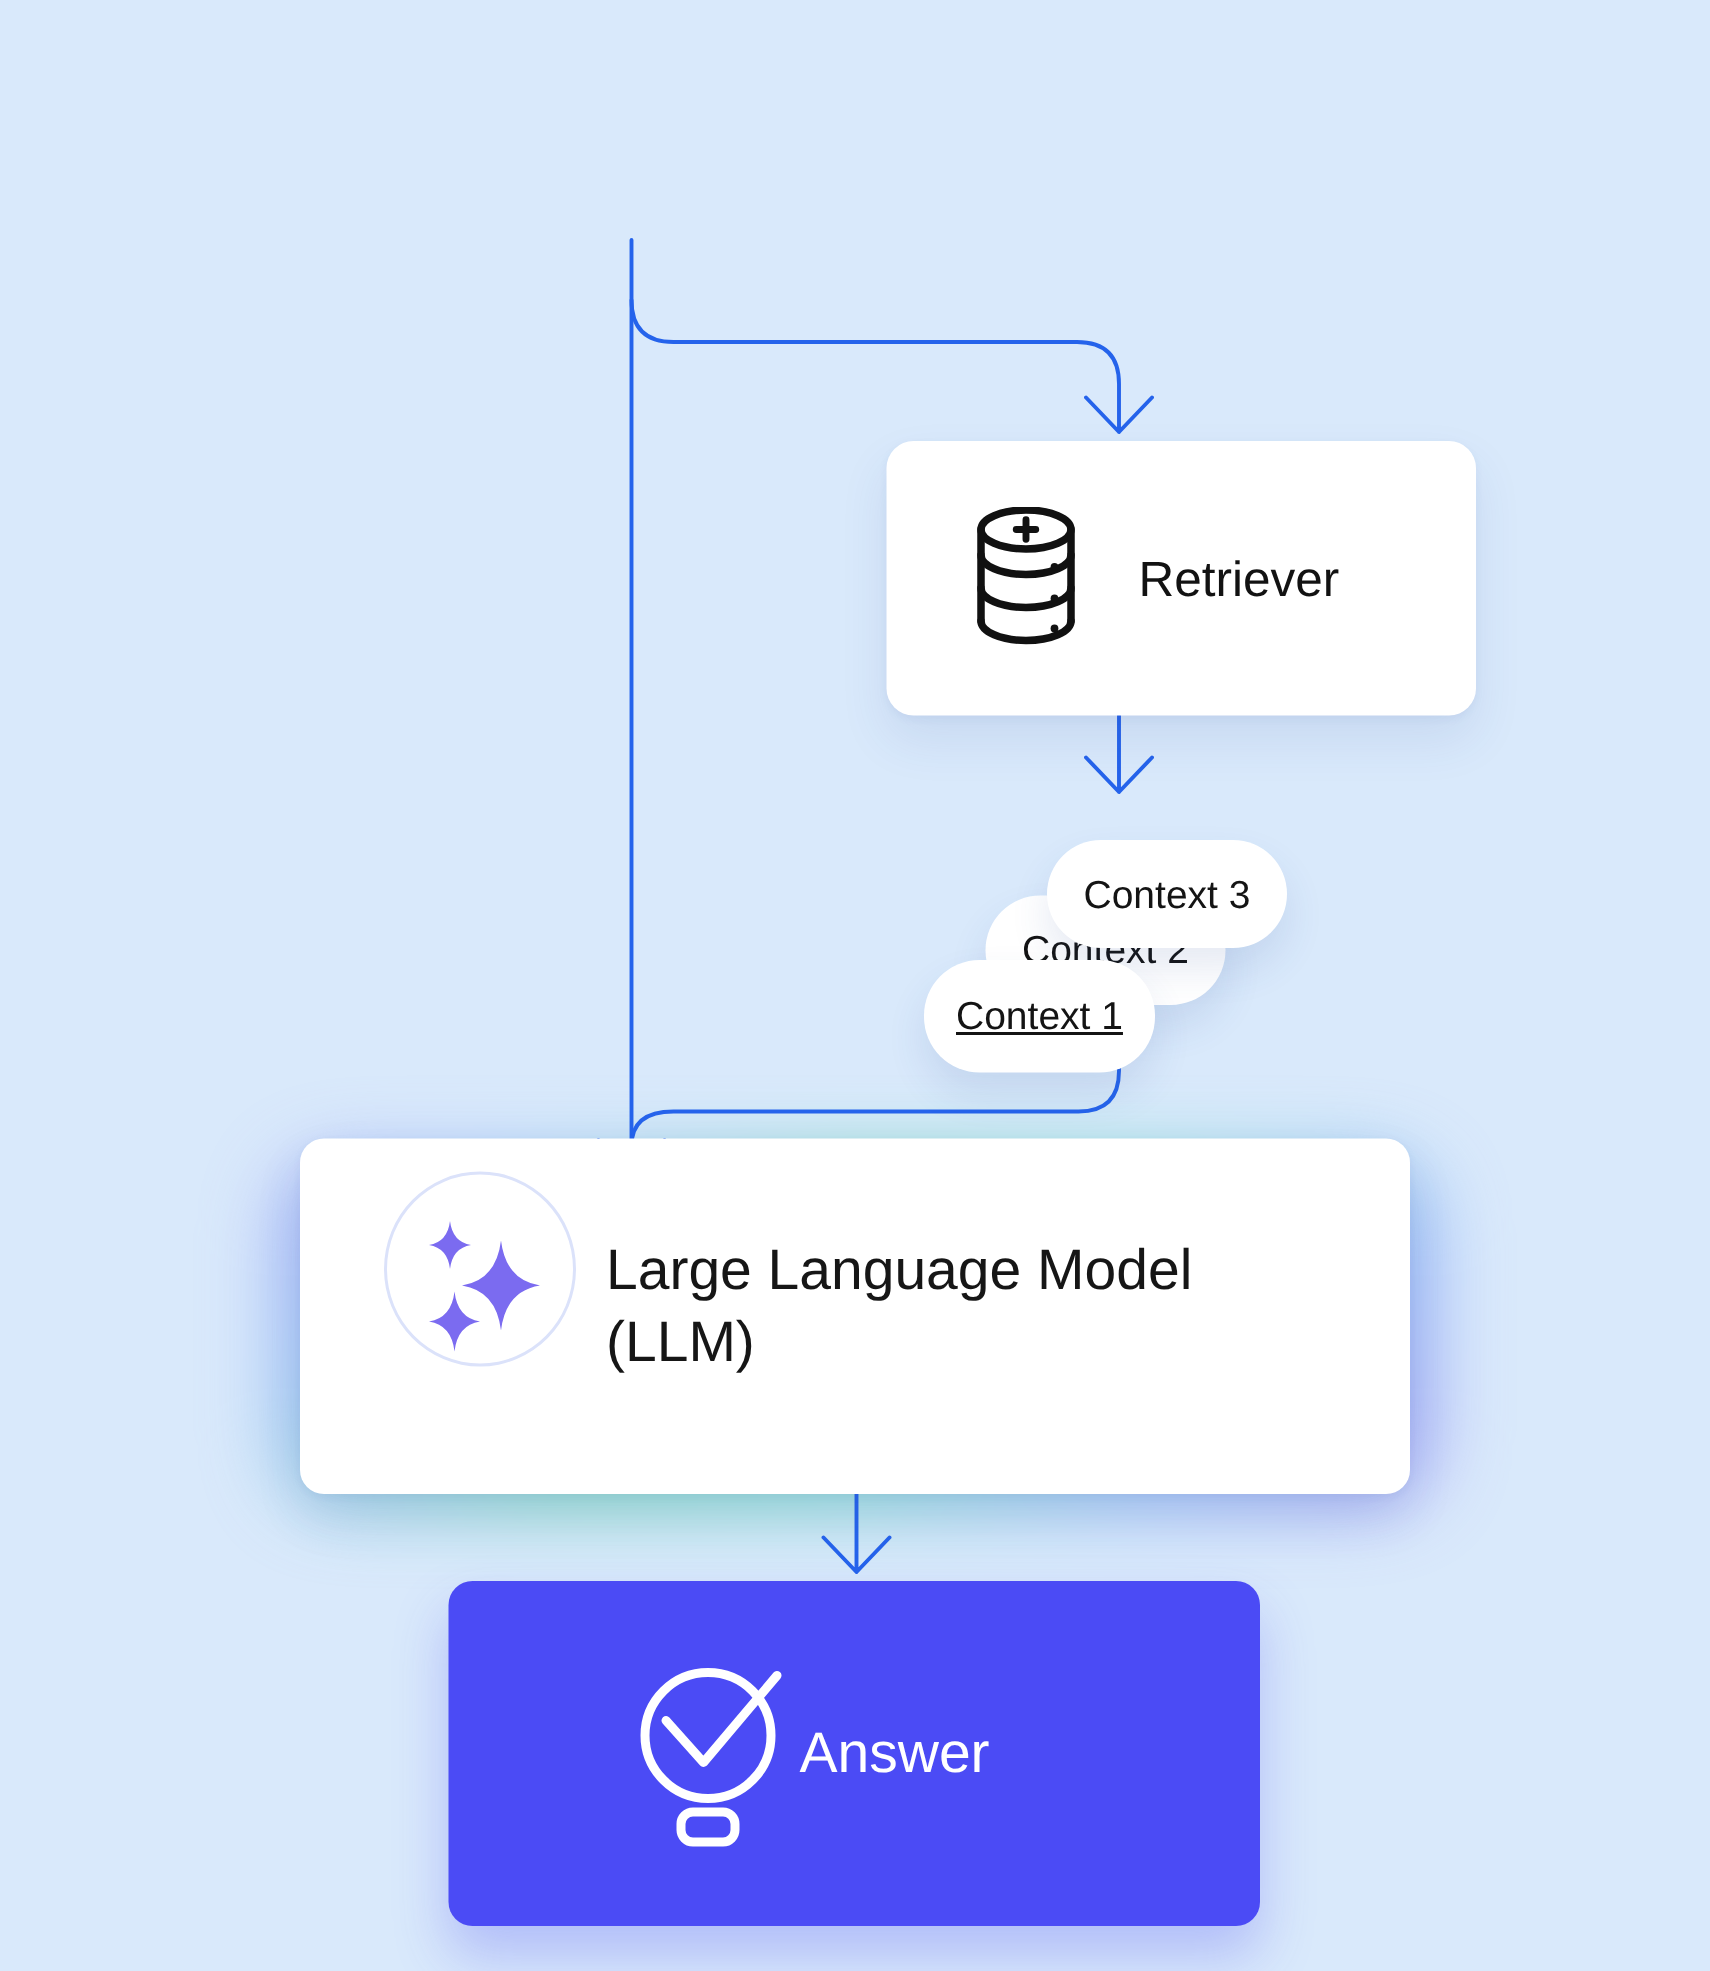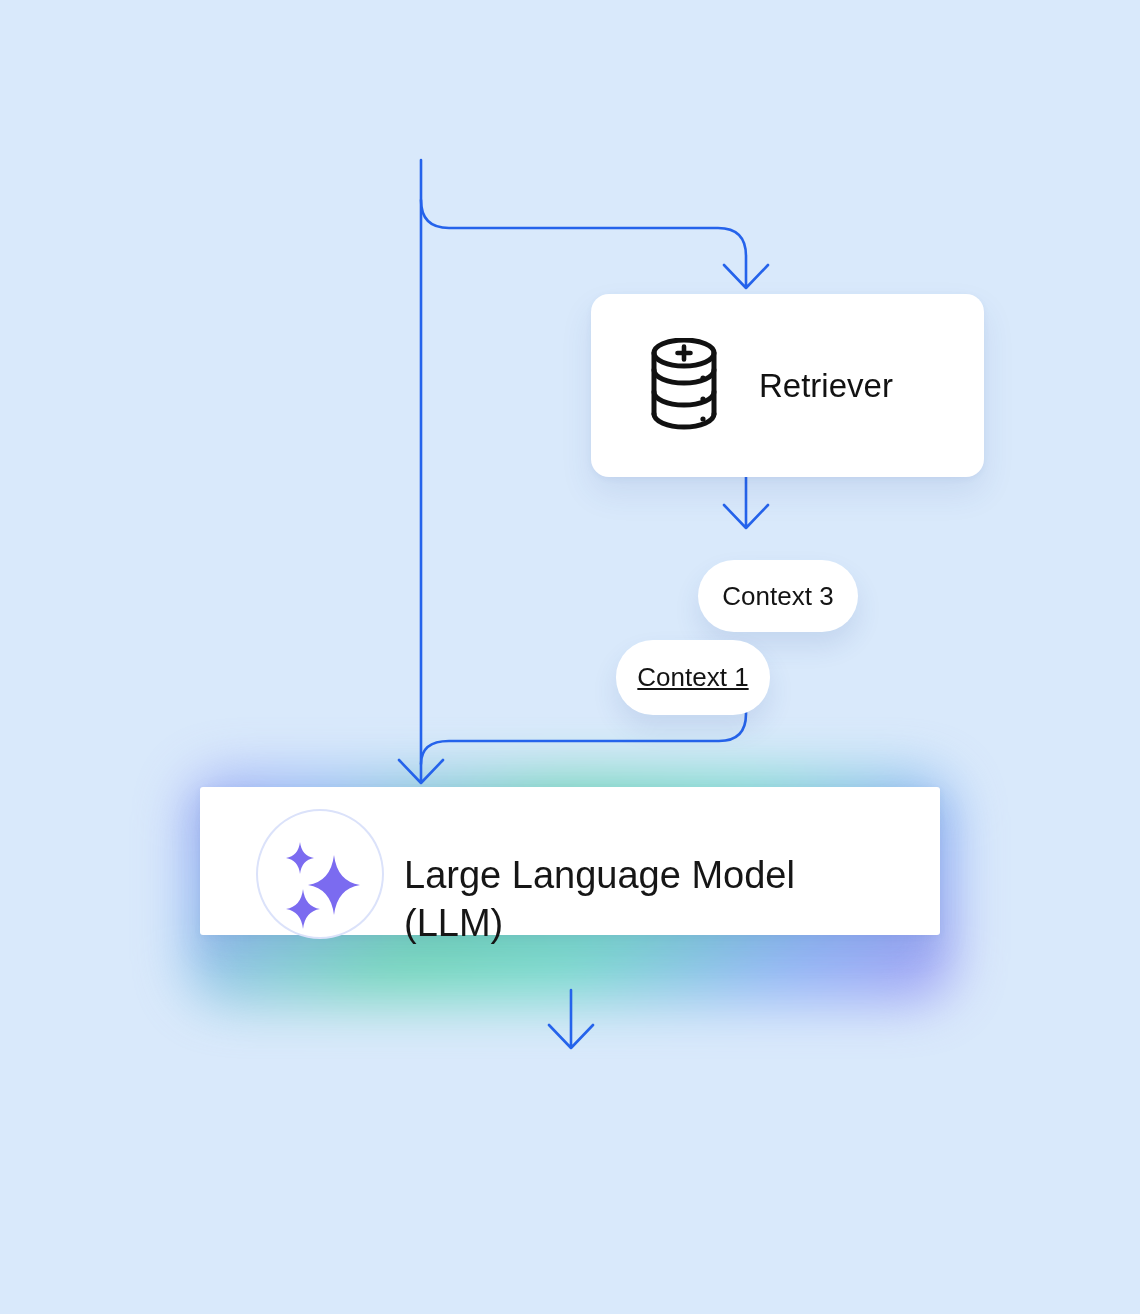--- a/index.html
+++ b/index.html
@@ -35,21 +35,21 @@
   
   .bubble{position:absolute;background:#fff;border-radius:37px;
     display:flex;align-items:center;justify-content:center;
     font-size:26px;color:#141414;
     box-shadow:0 14px 26px rgba(47,80,160,0.12);margin-top:20px;}
   .ctx3{left:698px;top:540px;width:160px;height:72px;z-index:3;}
   .ctx2{left:657px;top:577px;width:160px;height:73px;z-index:2;}
   .ctx1{left:616px;top:620px;width:154px;height:75px;z-index:4;text-decoration:underline;}
 
   
-  .llm{left:200px;top:787px;width:740px;height:148px;border-radius:3px;}
+  .llm{left:200px;top:759px;width:740px;height:237px;border-radius:16px;}
   .llm .badge{position:absolute;left:56px;top:22px;width:128px;height:130px;border-radius:50%;
     border:2px solid #dbe2fa;background:#ffffff;box-sizing:border-box;}
   .llm .badge svg{position:absolute;left:-2px;top:-2px;}
   .llm .label{position:absolute;left:204px;top:64px;width:440px;
     font-size:38px;line-height:48px;color:#161616;}
 
   
   .answer{left:299px;top:1054px;width:541px;height:230px;border-radius:16px;
     background:#4b4bf5;box-shadow:0 20px 36px rgba(75,75,245,0.28);}
   .answer .bulb-icon{position:absolute;left:125px;top:54px;}
@@ -88,29 +88,40 @@
       <circle cx="53" cy="40" r="2.6" fill="#111111" stroke="none"></circle>
       <circle cx="53" cy="61" r="2.6" fill="#111111" stroke="none"></circle>
       <circle cx="53" cy="81" r="2.6" fill="#111111" stroke="none"></circle>
     </svg>
     <span class="label">Retriever</span>
   </div>
 
   <div class="bubble ctx3">
     <span>Context 3</span>
   </div>
+  <div class="bubble ctx2">
+    <span>Context 2</span>
+  </div>
   <div class="bubble ctx1">
     <span>Context 1</span>
   </div>
 
   <div class="node llm">
     <div class="badge">
       <svg width="128" height="128" viewBox="0 0 128 128" fill="#7b6bf0">
         <path d="M78 46 Q81.2 72.4 104 76 Q81.2 79.6 78 106 Q74.8 79.6 52 76 Q74.8 72.4 78 46 Z"></path>
         <path d="M44 33 Q45.7 47 58 49 Q45.7 51 44 65 Q42.3 51 30 49 Q42.3 47 44 33 Z"></path>
         <path d="M47 80 Q49 97.6 64 100 Q49 102.4 47 120 Q45 102.4 30 100 Q45 97.6 47 80 Z"></path>
       </svg>
     </div>
     <div class="label">Large Language Model (LLM)</div>
   </div>
 
+  <div class="node answer">
+    <svg class="bulb-icon" width="100" height="124" viewBox="0 0 100 124" fill="none" stroke="#ffffff" stroke-width="6" stroke-linecap="round" stroke-linejoin="round">
+      <circle cx="48" cy="49" r="42"></circle>
+      <rect x="30" y="100" width="36" height="20" rx="8"></rect>
+      <path d="M20 39 L45 67 L94 9"></path>
+    </svg>
+    <span class="label">Answer</span>
+  </div>
 
 </div>
 
 </body></html>

